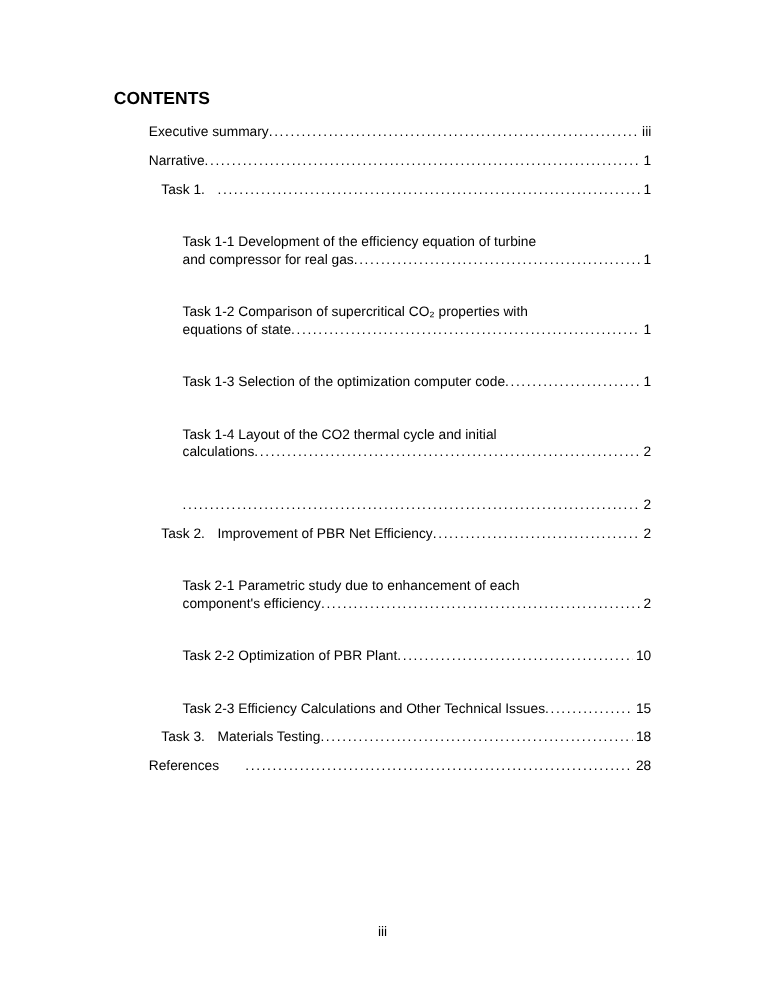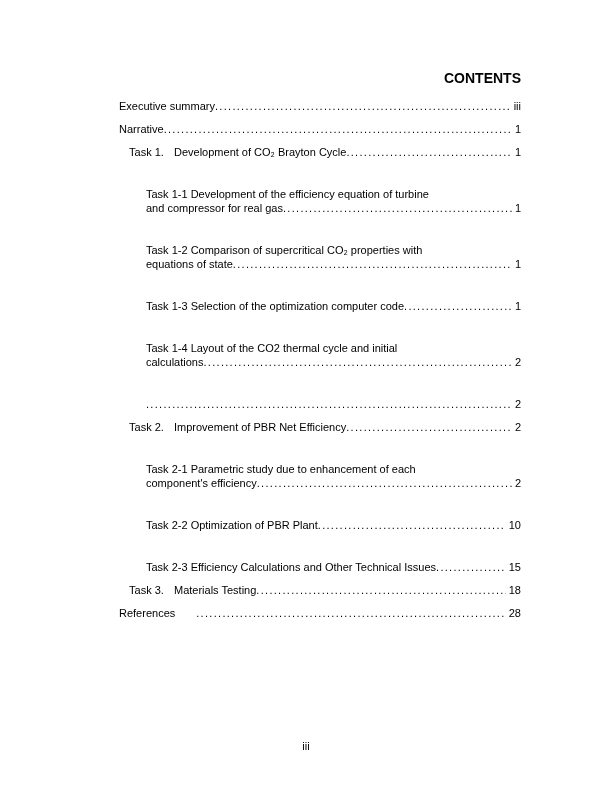--- a/index.html
+++ b/index.html
@@ -16,21 +16,21 @@
     font-family: "Liberation Sans", "DejaVu Sans", sans-serif;
     font-size: 11px;
     line-height: 14px;
     box-sizing: border-box;
     padding: 70px 91px 0 91px;
     overflow: hidden;
   }
   .doc-title {
     font-size: 14px;
     font-weight: bold;
-    text-align: right;
+    text-align: left;
     line-height: 16px;
     margin: 0 0 13px 0;
   }
   .entry { margin-bottom: 9px; padding-left: 28px; }
   .row { display: flex; }
   .sub { padding-left: 55px; margin-top: 28px; }
   .num { flex: 0 0 55px; white-space: nowrap; text-align: center; }
   .label { white-space: nowrap; flex-shrink: 0; }
   .line1 { white-space: nowrap; }
   .leader {
@@ -72,21 +72,20 @@
     <div class="row">
       <span class="label">Narrative</span>
       <span class="leader"></span>
       <span class="pg">1</span>
     </div>
   </div>
 
   <div class="entry">
     <div class="row">
       <span class="num">Task 1.</span>
-      <span class="label">Development of CO₂ Brayton Cycle</span>
       <span class="leader"></span>
       <span class="pg">1</span>
     </div>
   </div>
 
   <div class="entry sub">
     <div class="line1">Task 1-1 Development of the efficiency equation of turbine</div>
     <div class="row">
       <span class="label">and compressor for real gas</span>
       <span class="leader"></span>

